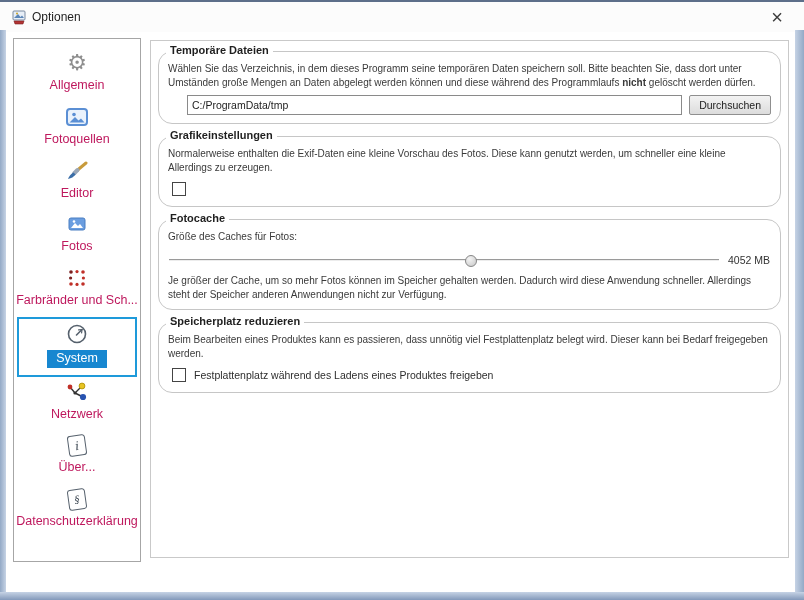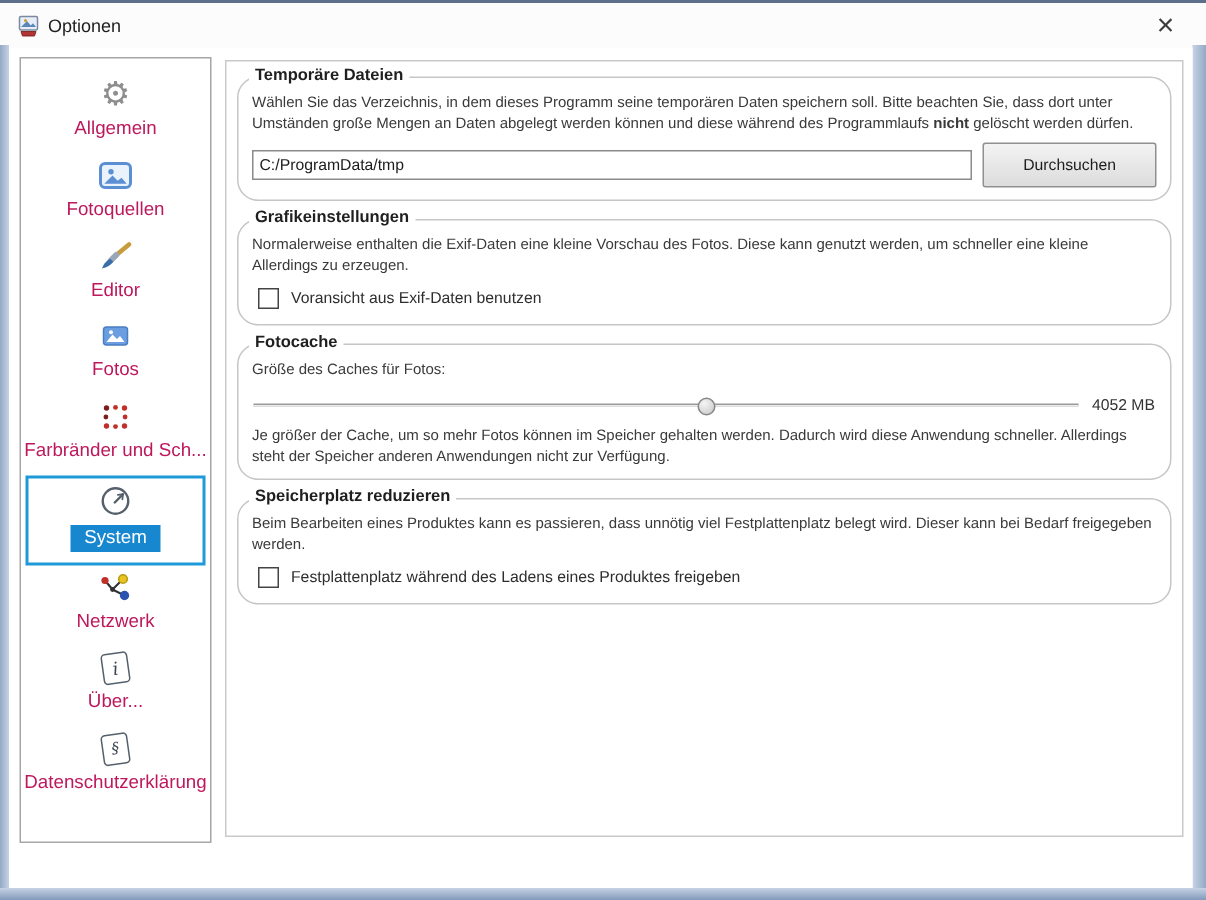--- a/index.html
+++ b/index.html
@@ -44,24 +44,24 @@
                font-family:"DejaVu Serif", serif; font-style:italic; font-size:12px; color:#3a4550; }
 
   
   .main-panel { position:absolute; left:144px; top:8px; width:639px; height:518px;
                 border:1px solid #c9c9c9; box-sizing:border-box; padding:8px 5px 0; background:#fff; }
   .groupbox { position:relative; border:1px solid #c6c6c6; border-radius:14px;
               margin:0 2px 12px; padding:10px 9px 8px; }
   .gtitle { position:absolute; top:-8px; left:7px; background:#fff; padding:0 4px;
             font-weight:bold; font-size:11px; color:#1f1f1f; }
   .gdesc { font-size:10px; color:#3a3a3a; line-height:1.36; }
-  .path-row { display:flex; gap:7px; margin-top:6px; align-items:center; }
+  .path-row { display:flex; gap:7px; margin-top:6px; align-items:center;margin-left:19px; }
   .path-input { flex:1; height:18px; border:1px solid #8a8a8a; background:#fff;
                 font:10.5px "Liberation Sans",sans-serif; padding:0 4px; color:#1c1c1c; }
-  .browse-btn { height:30px; padding:0 26px; font:10.5px "Liberation Sans",sans-serif; color:#1c1c1c;
+  .browse-btn { height:20px; padding:0 9px; font:10.5px "Liberation Sans",sans-serif; color:#1c1c1c;
                 background:linear-gradient(#f3f3f3,#dcdcdc); border:1px solid #8f8f8f; border-radius:2px; }
   .check-row { display:flex; align-items:center; gap:8px; margin:8px 0 2px 4px;
                font-size:10.5px; color:#2e2e2e; }
   .checkbox { width:12px; height:12px; border:1px solid #444; background:#fff; flex:0 0 auto; }
   .slider-row { display:flex; align-items:flex-start; gap:9px; margin:10px 1px 8px; }
   .slider-track-wrap { flex:1; position:relative; height:12px; }
   .slider-track { position:absolute; left:0; right:0; top:5px; height:1px;
                   background:#9a9a9a; border-bottom:1px solid #ececec; }
   .slider-handle { position:absolute; top:1px; width:10px; height:10px; border-radius:50%;
                    background:radial-gradient(circle at 35% 30%, #f4f4f4, #c7c7c7);
@@ -206,21 +206,20 @@
           <input class="path-input" value="C:/ProgramData/tmp" style="">
           <button class="browse-btn">Durchsuchen</button>
         </div>
       </div>
 
       <div class="groupbox">
         <span class="gtitle">Grafikeinstellungen</span>
         <div class="gdesc">Normalerweise enthalten die Exif-Daten eine kleine Vorschau des Fotos. Diese kann genutzt werden, um schneller eine kleine Allerdings zu erzeugen.</div>
         <div class="check-row">
           <span class="checkbox"></span>
-          <span>Voransicht aus Exif-Daten benutzen</span>
         </div>
       </div>
 
       <div class="groupbox">
         <span class="gtitle">Fotocache</span>
         <div class="gdesc">Größe des Caches für Fotos:</div>
         <div class="slider-row">
           <span class="slider-track-wrap">
             <span class="slider-track"></span>
             <span class="slider-handle" style="left: 55%;"></span>

